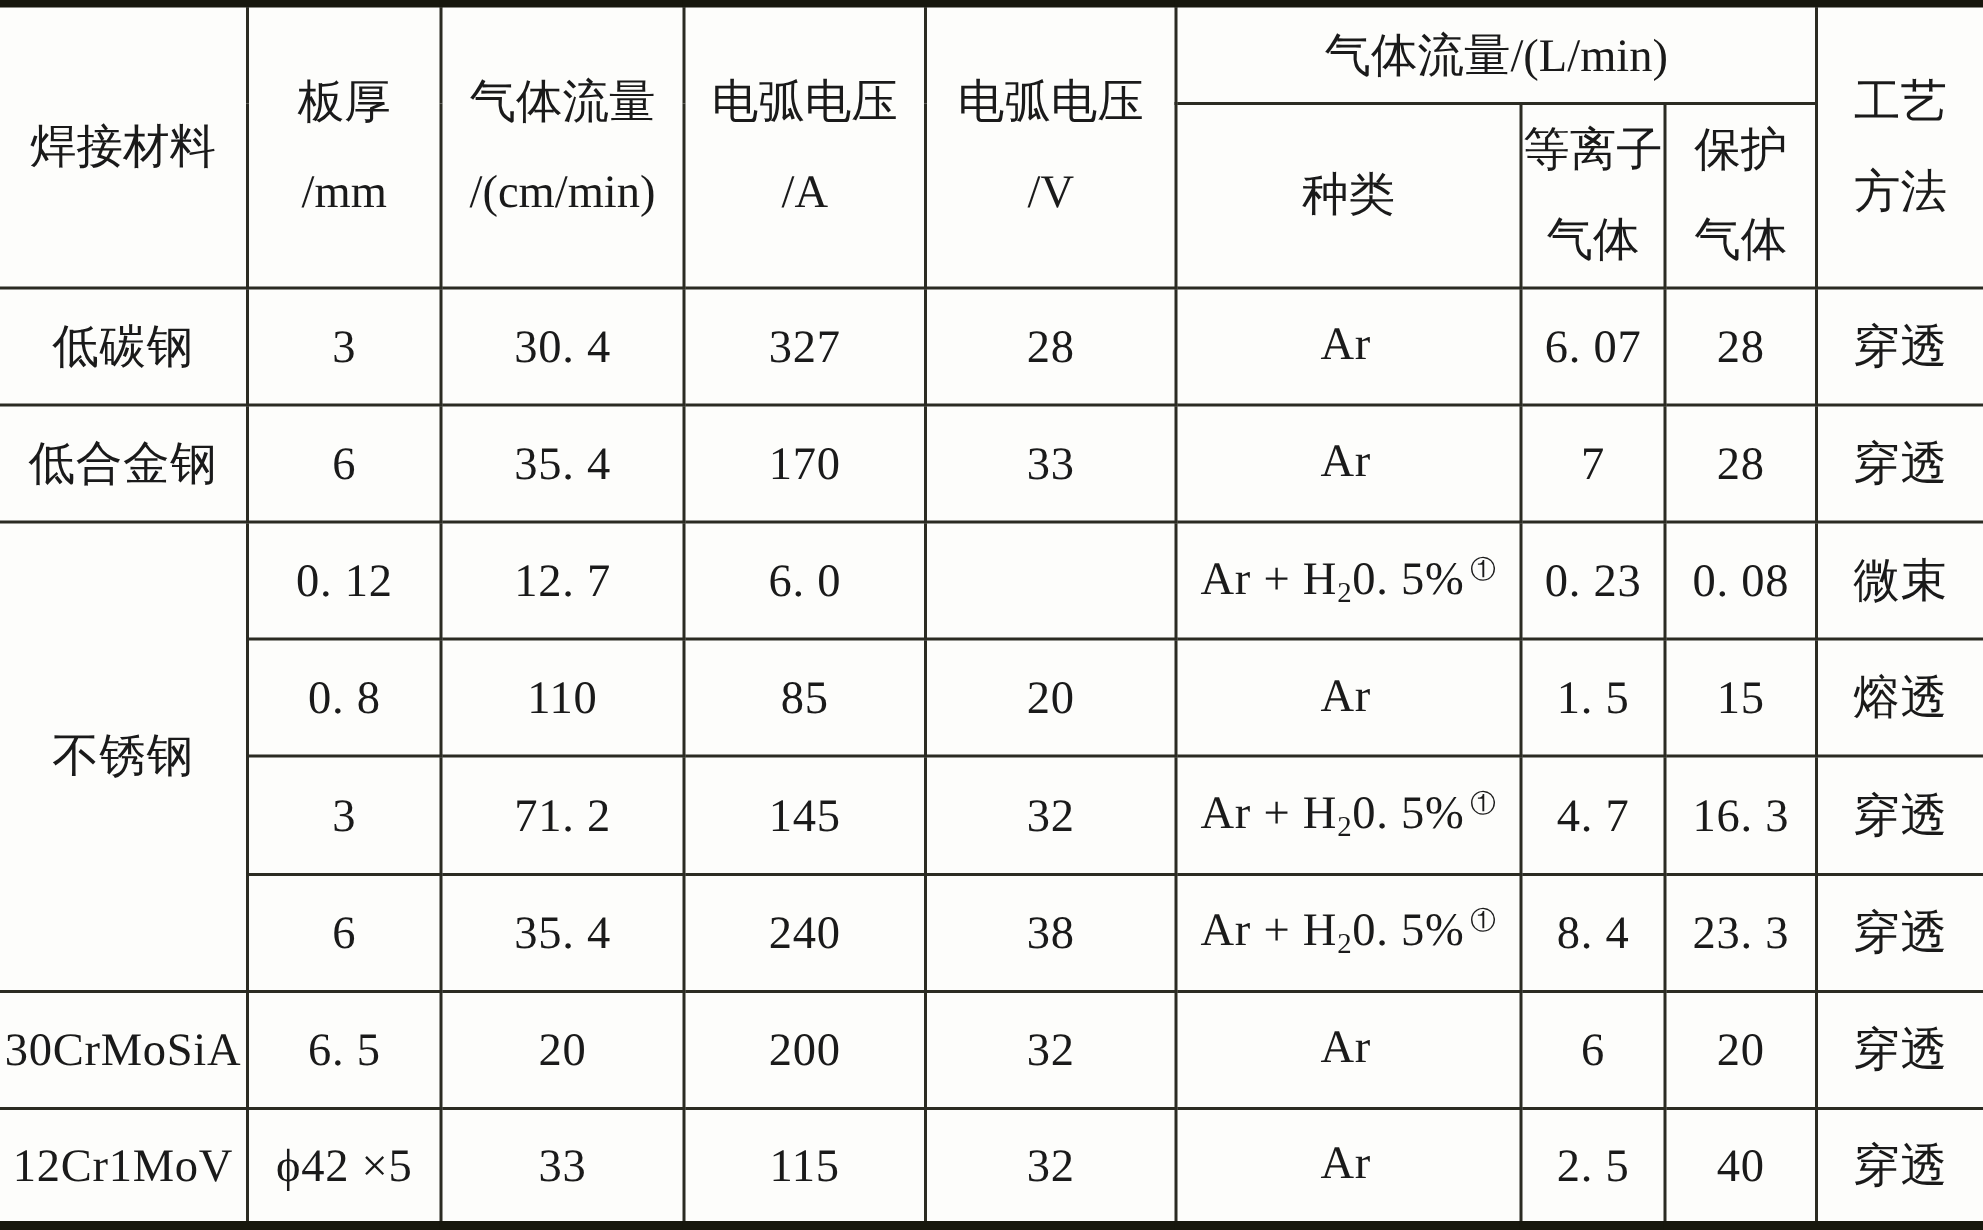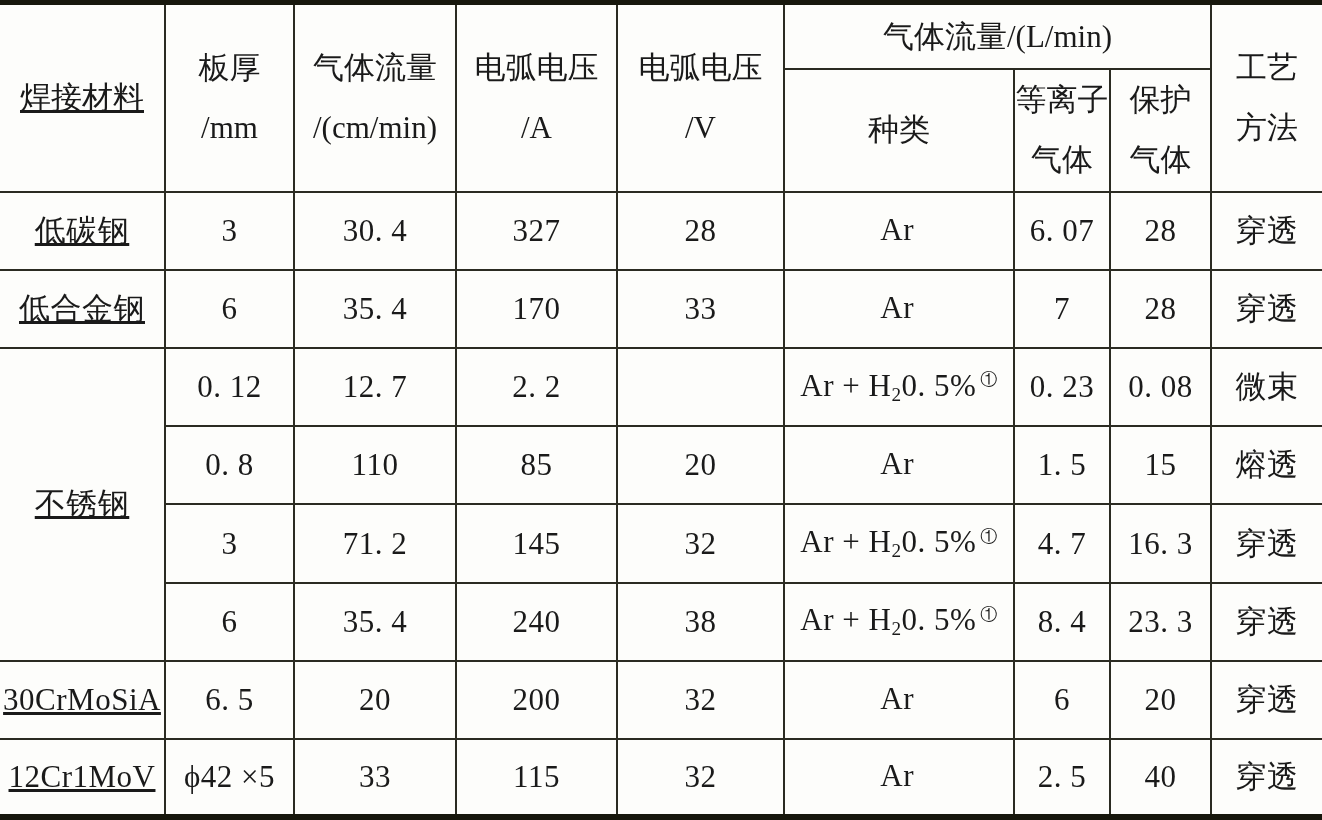--- a/index.html
+++ b/index.html
@@ -29,21 +29,21 @@
   table.params td {
     border: 2px solid #2b2b22;
     text-align: center;
     vertical-align: middle;
     font-weight: normal;
     font-size: 31px;
     padding: 0;
     overflow: hidden;
   }
   
-  .edge-left  { border-left: none !important; text-decoration: underline; }
+  .edge-left  { border-left: none !important; }
   .edge-right { border-right: none !important; }
 
   thead tr.head-top th { height: 63px; }
   thead th .hline { display: block; line-height: 1.95; }
   thead th { font-size: 30px; }
 
   tbody tr { height: 76px; }
   tbody td { letter-spacing: 0.5px; }
 
   .c-gas .g-sub {
@@ -135,21 +135,21 @@
       <span class="g-base">Ar</span><span class="g-sub"></span><span class="g-rest"></span><span class="g-note"></span>
     </td>
     <td class="c-plasma">7</td>
     <td class="c-shield">28</td>
     <td class="c-method edge-right">穿透</td>
   </tr>
         <tr>
     <td class="c-material edge-left" rowspan="4">不锈钢</td>
     <td class="c-thickness">0. 12</td>
     <td class="c-speed">12. 7</td>
-    <td class="c-current">2. 2</td>
+    <td class="c-current">6. 0</td>
     <td class="c-voltage"></td>
     <td class="c-gas">
       <span class="g-base">Ar + H</span><span class="g-sub">2</span><span class="g-rest">0. 5%</span><span class="g-note">①</span>
     </td>
     <td class="c-plasma">0. 23</td>
     <td class="c-shield">0. 08</td>
     <td class="c-method edge-right">微束</td>
   </tr>
         <tr>
 

